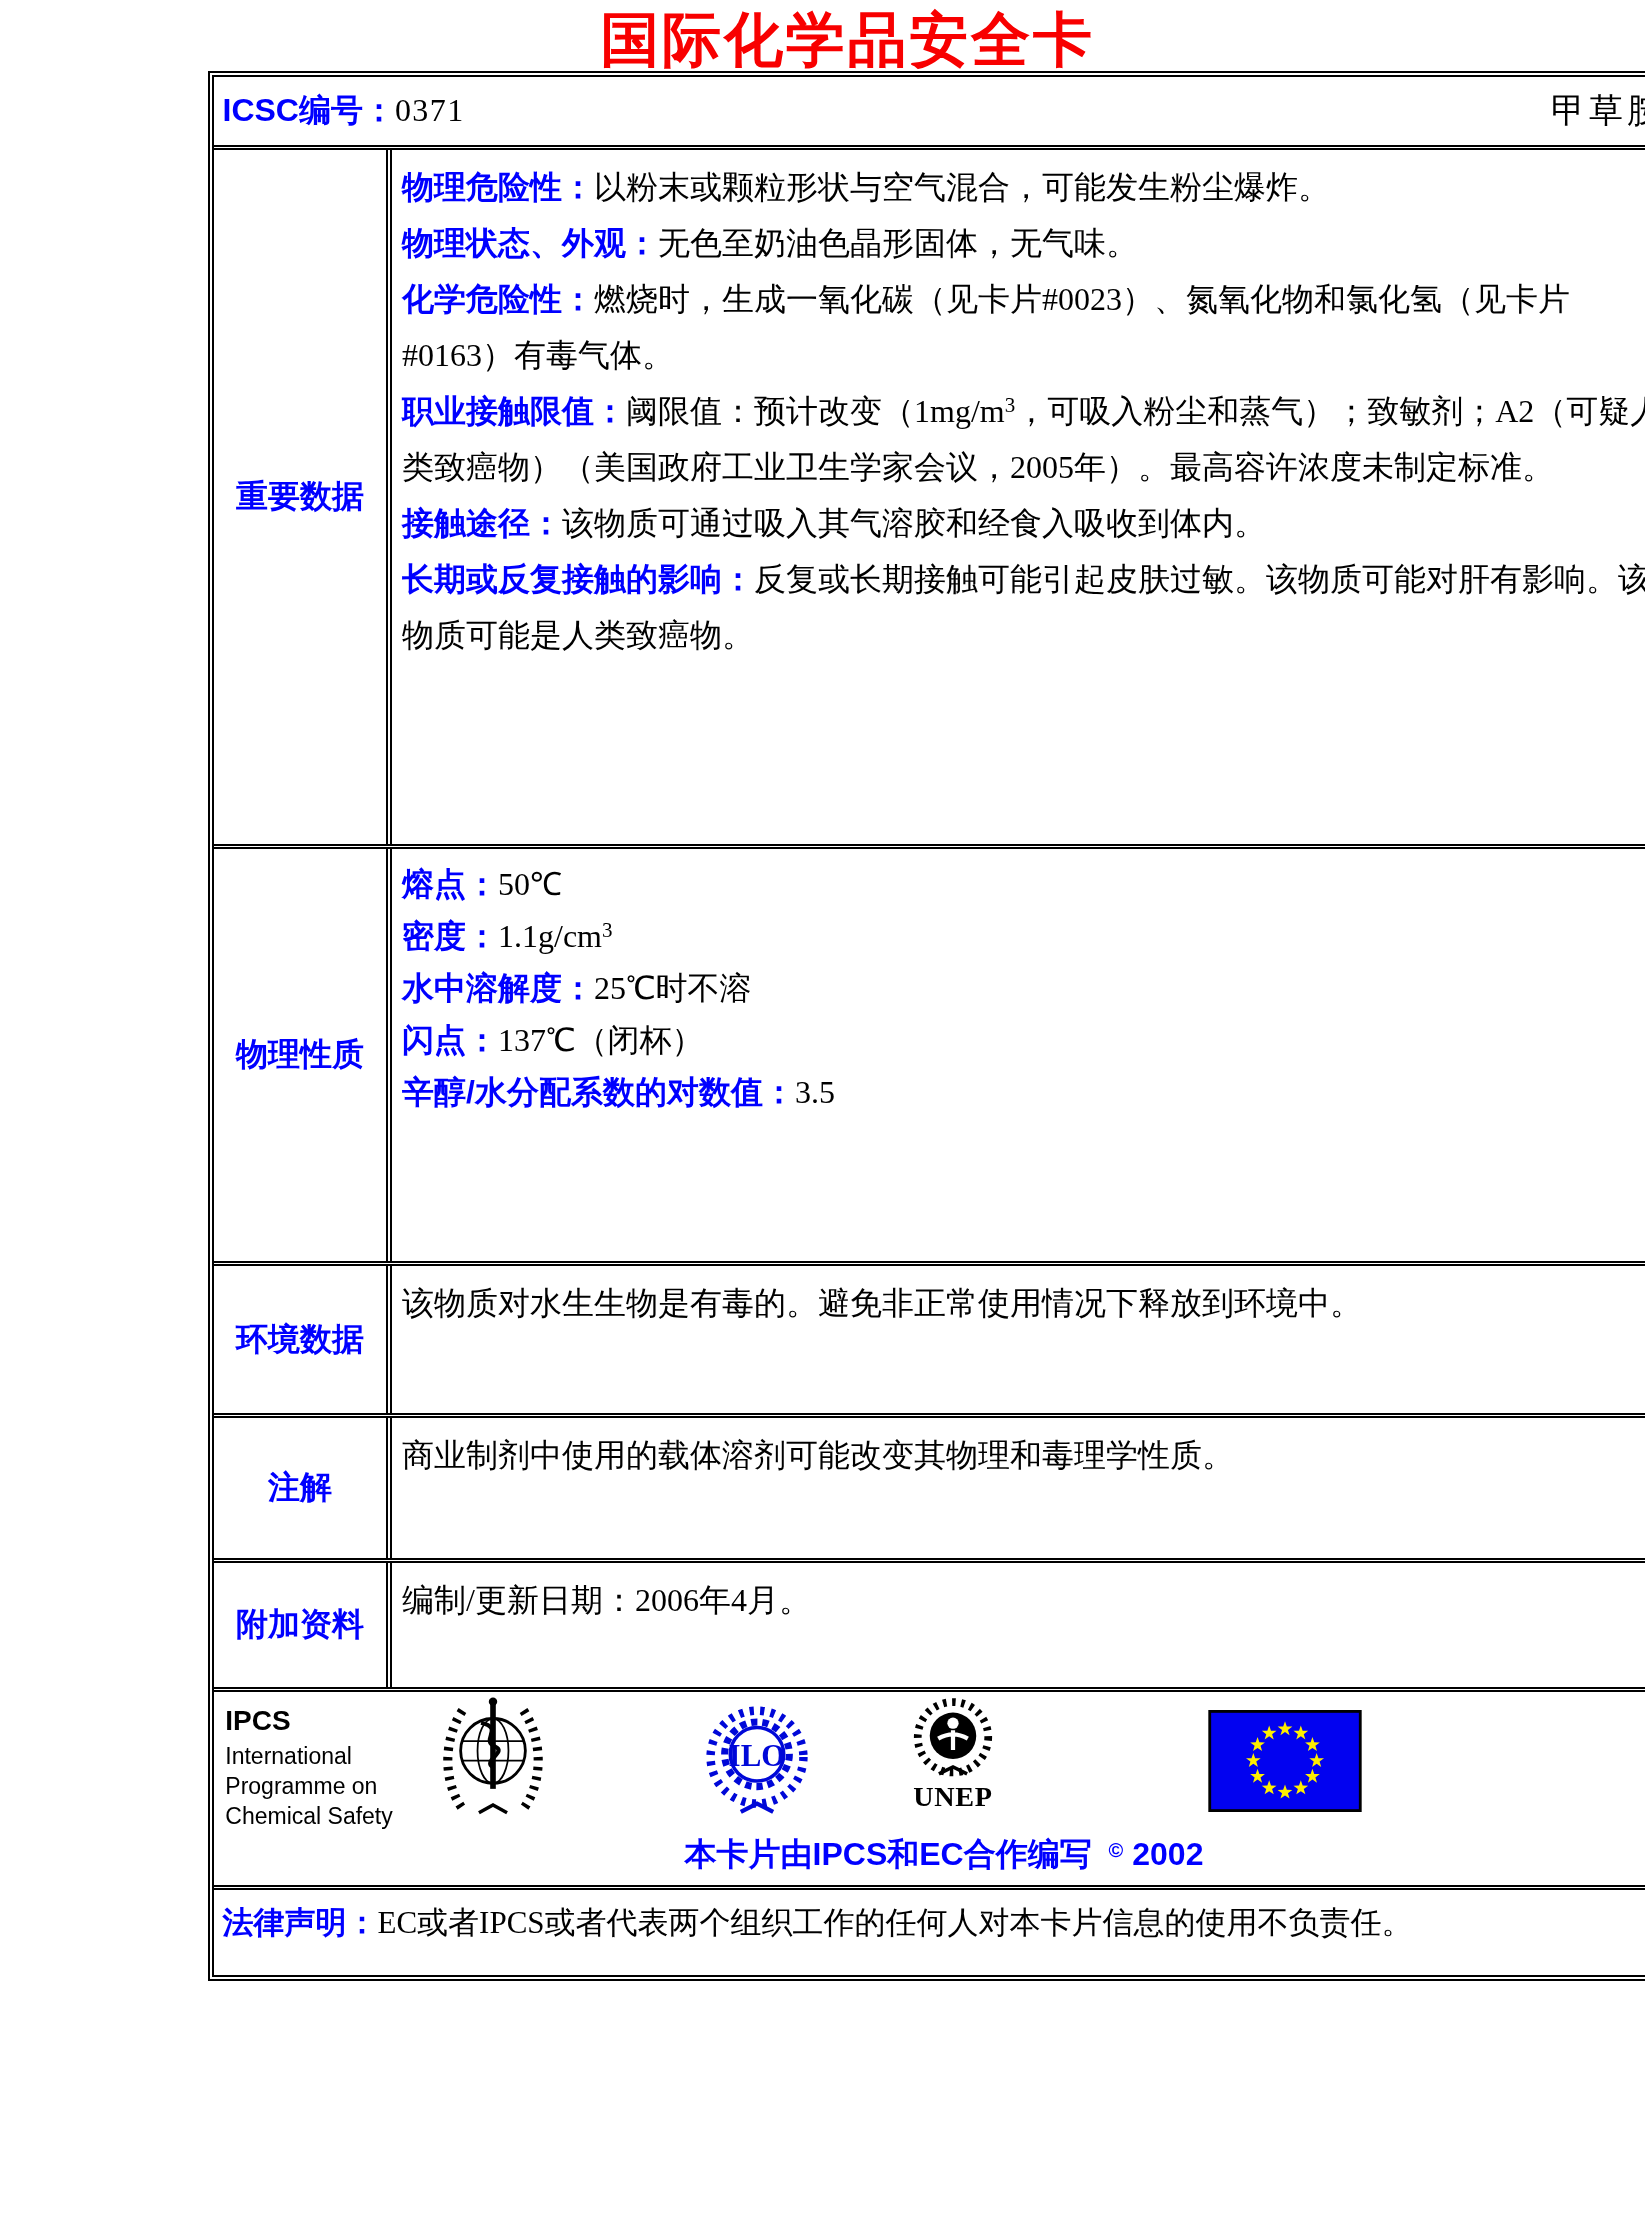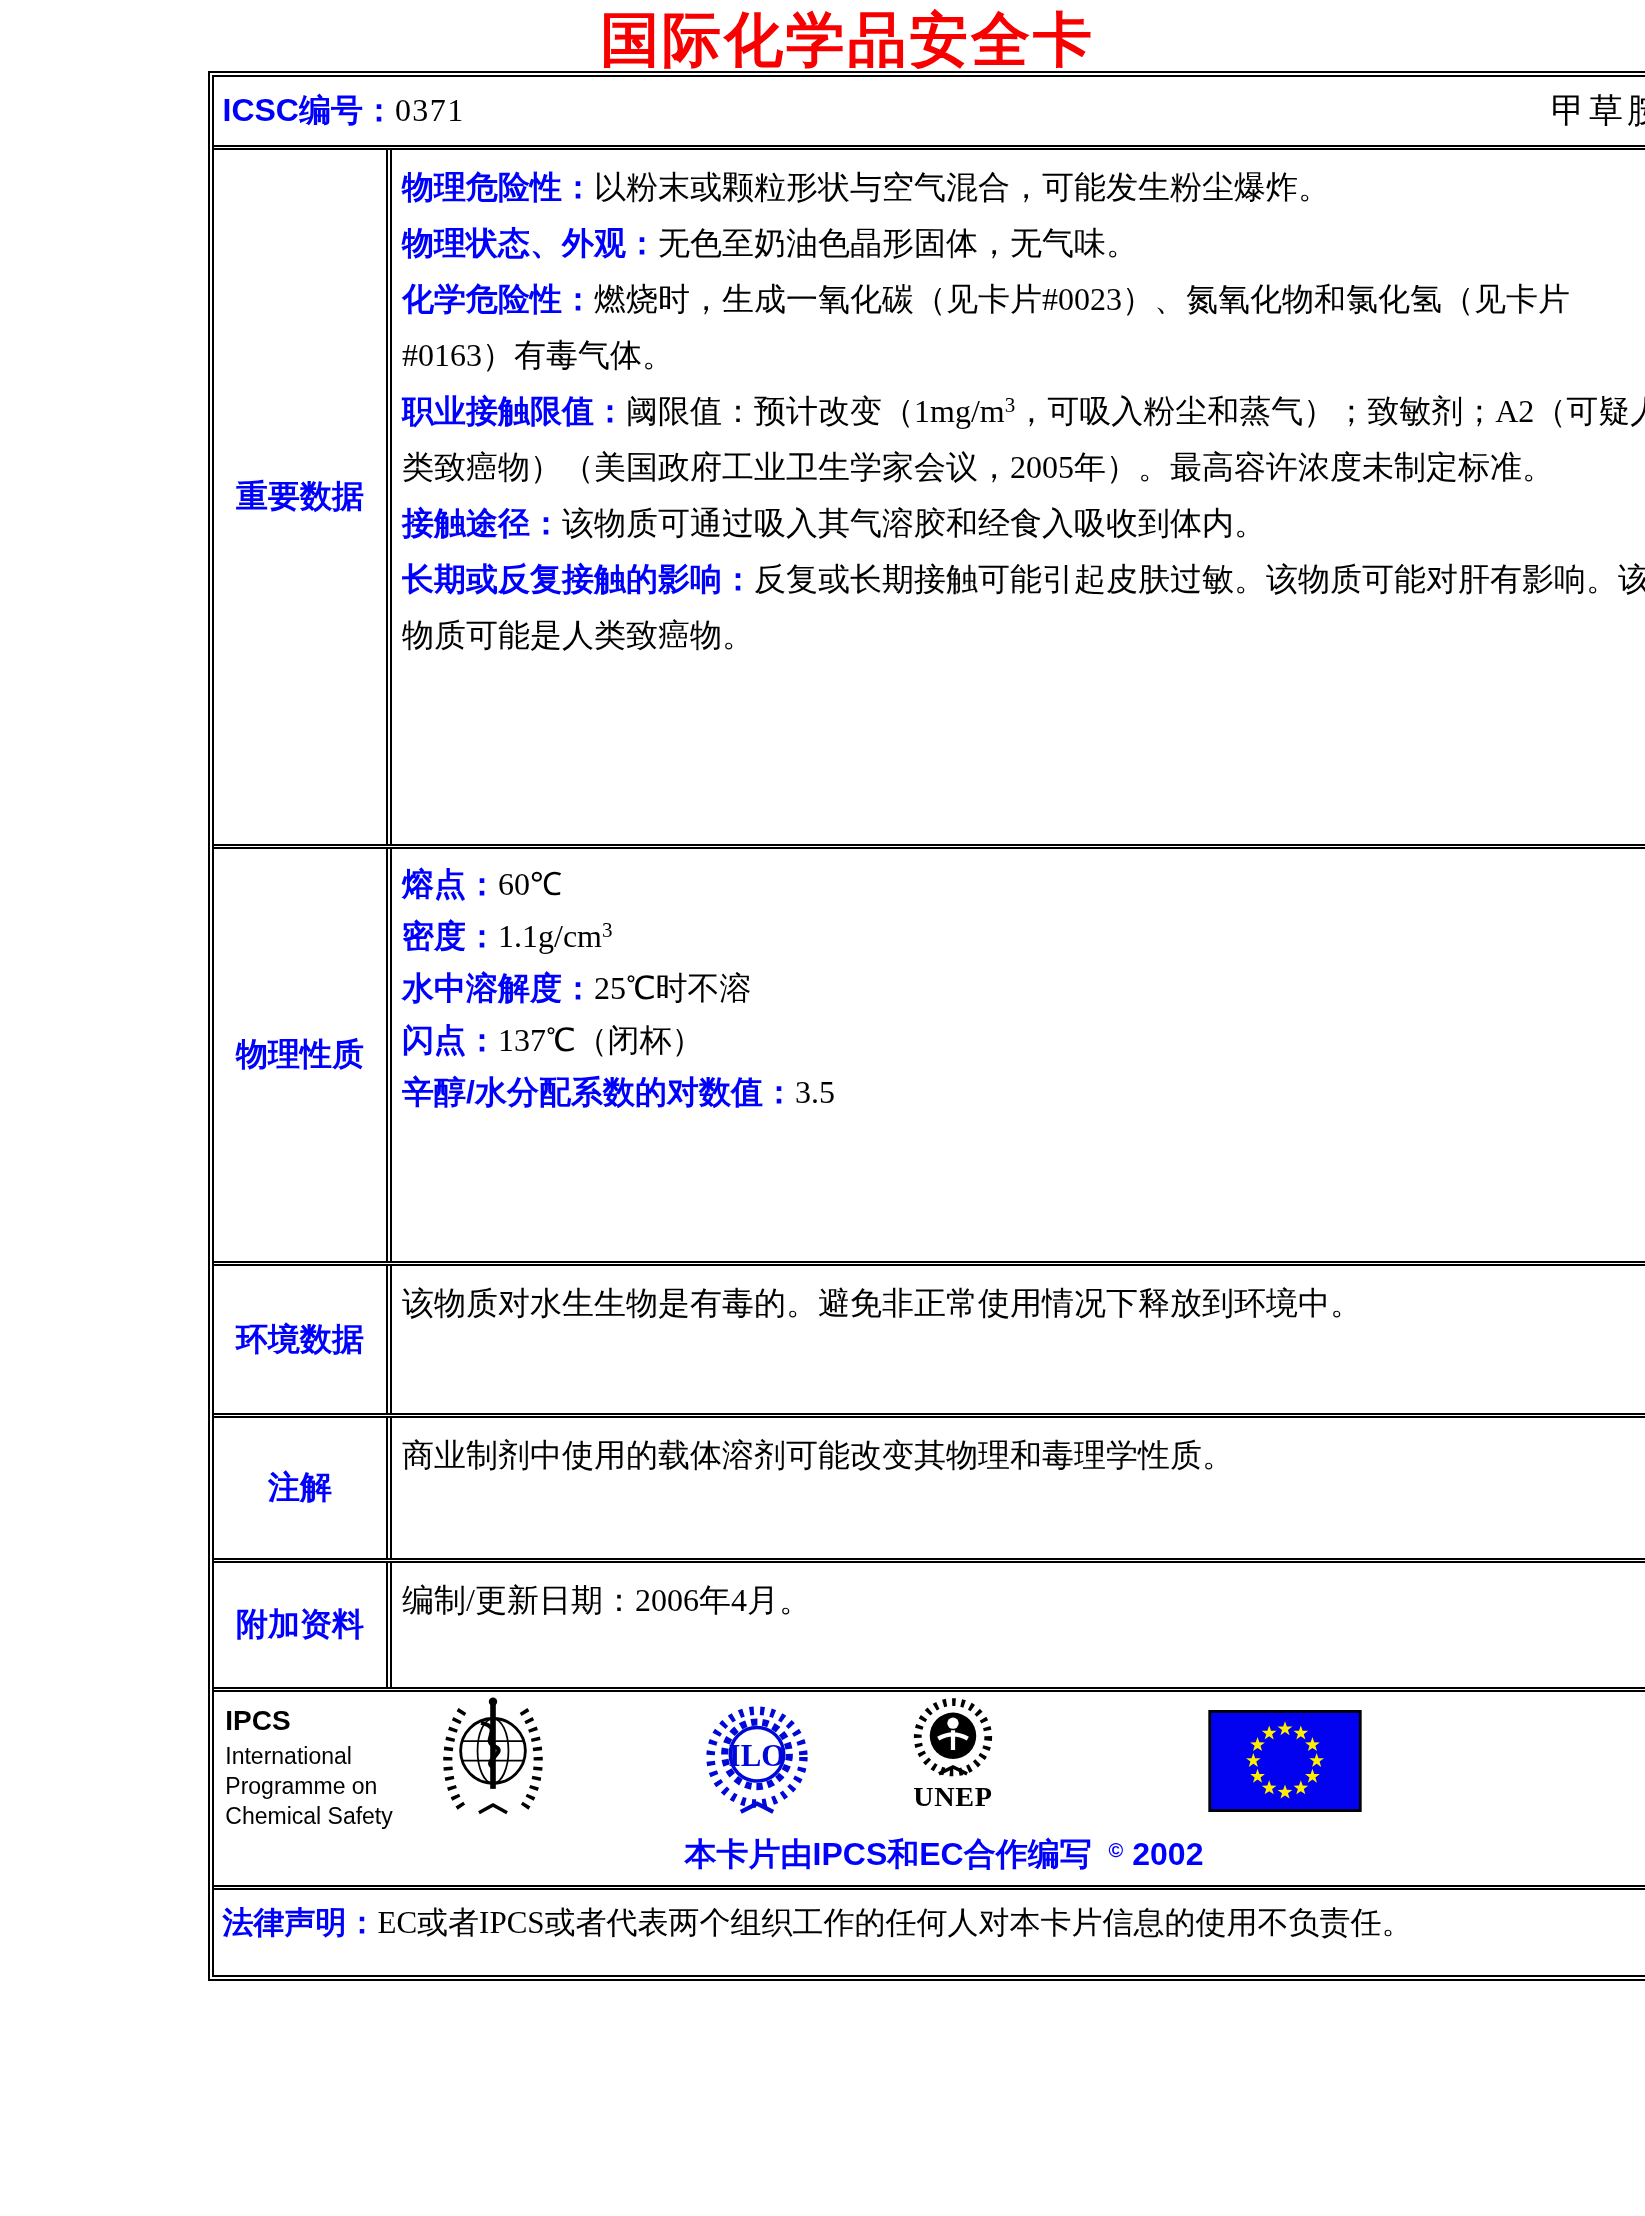--- a/index.html
+++ b/index.html
@@ -74,21 +74,21 @@
       <p class="para"><span class="lbl">化学危险性：</span><span>燃烧时，生成一氧化碳（见卡片#0023）、氮氧化物和氯化氢（见卡片#0163）有毒气体。</span></p>
       <p class="para"><span class="lbl">职业接触限值：</span><span>阈限值：预计改变（1mg/m</span><sup>3</sup><span>，可吸入粉尘和蒸气）；致敏剂；A2（可疑人类致癌物）（美国政府工业卫生学家会议，2005年）。最高容许浓度未制定标准。</span></p>
       <p class="para"><span class="lbl">接触途径：</span><span>该物质可通过吸入其气溶胶和经食入吸收到体内。</span></p>
       <p class="para"><span class="lbl">长期或反复接触的影响：</span><span>反复或长期接触可能引起皮肤过敏。该物质可能对肝有影响。该物质可能是人类致癌物。</span></p>
     </div>
   </div>
 
   <div class="row r3">
     <div class="cell-label">物理性质</div>
     <div class="cell-content">
-      <p class="prop"><span class="lbl">熔点：</span><span>60℃</span></p>
+      <p class="prop"><span class="lbl">熔点：</span><span>50℃</span></p>
       <p class="prop"><span class="lbl">密度：</span><span>1.1g/cm</span><sup>3</sup></p>
       <p class="prop"><span class="lbl">水中溶解度：</span><span>25℃时不溶</span></p>
       <p class="prop"><span class="lbl">闪点：</span><span>137℃（闭杯）</span></p>
       <p class="prop"><span class="lbl">辛醇/水分配系数的对数值：</span><span>3.5</span></p>
     </div>
   </div>
 
   <div class="row r4">
     <div class="cell-label">环境数据</div>
     <div class="cell-content">

